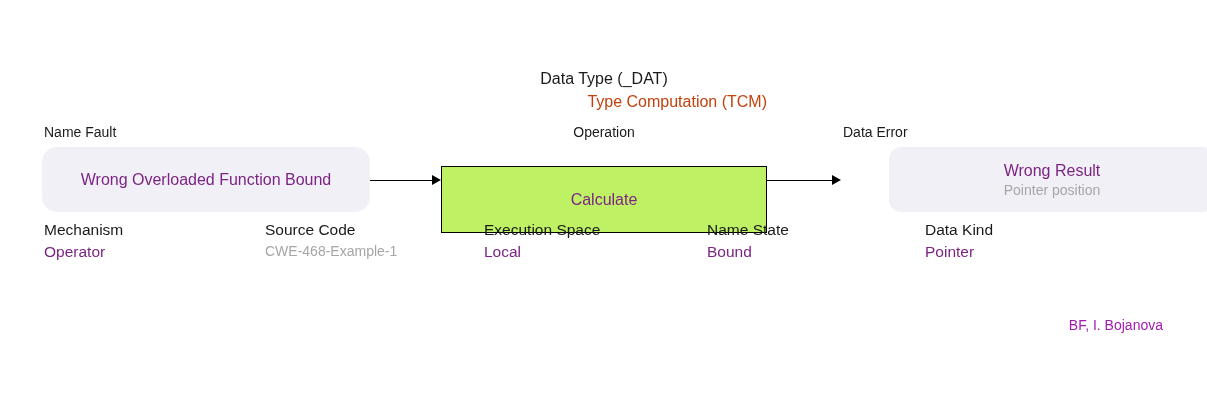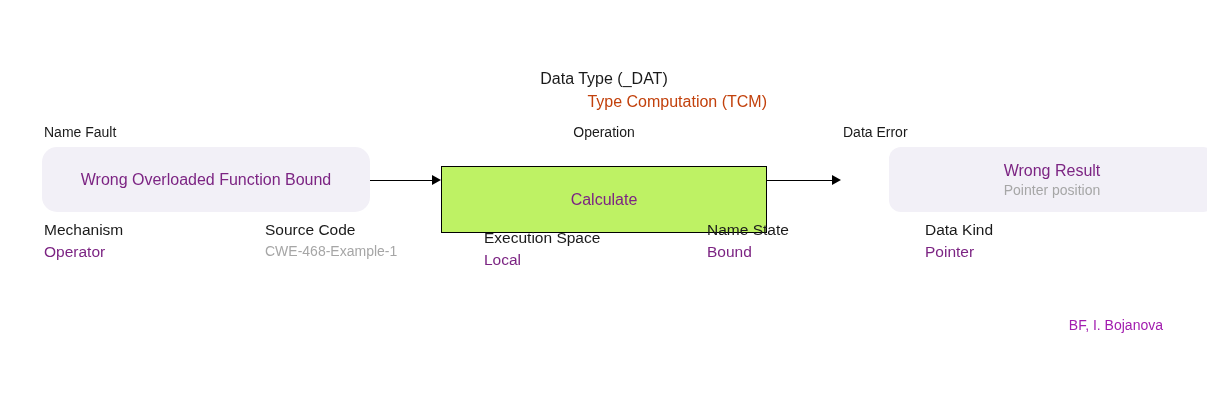--- a/index.html
+++ b/index.html
@@ -67,21 +67,21 @@
   .arrow-1 { left: 370px; width: 62px; }
   .arrow-2 { left: 767px; width: 65px; }
 
   
   .attr-col { top: 218px; }
   .attr-col .attr-label { font-size: 15.5px; color: #1a1a1a; line-height: 23px; }
   .attr-col .attr-value { font-size: 15.5px; color: #7c2483; line-height: 22px; }
   .attr-col .attr-note  { font-size: 14px;   color: #a6a6a6; line-height: 21px; }
   .attr-mechanism   { left: 44px;  }
   .attr-sourcecode  { left: 265px; }
-  .attr-execspace   { left: 484px; margin-top: 8px; }
+  .attr-execspace   { left: 484px; }
   .attr-namestate   { left: 707px; }
   .attr-datakind    { left: 925px; }
 
   
   .footer-credit {
     right: 44px; top: 317px;
     font-size: 14px; color: #a21caf;
   }
 </style>
 </head>

